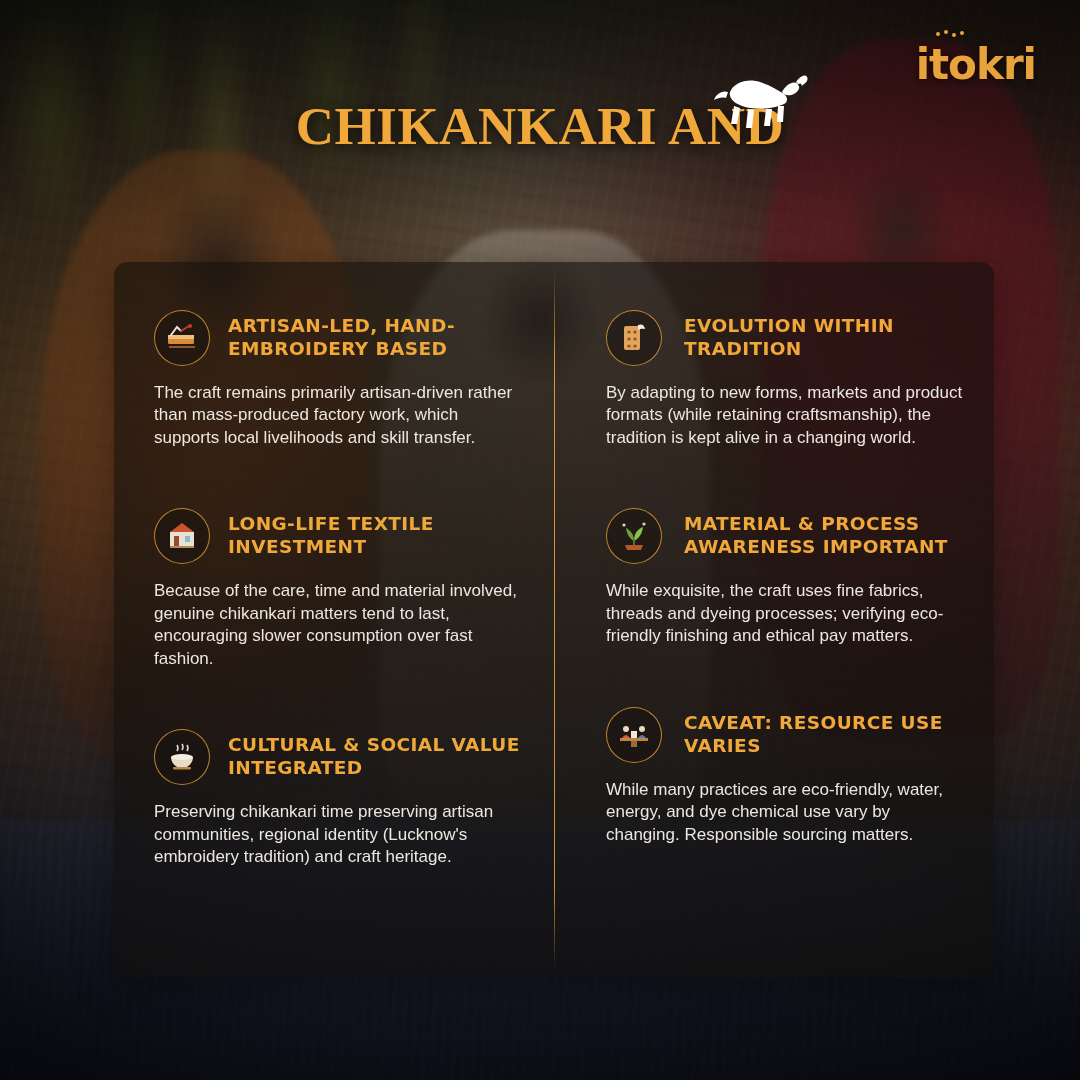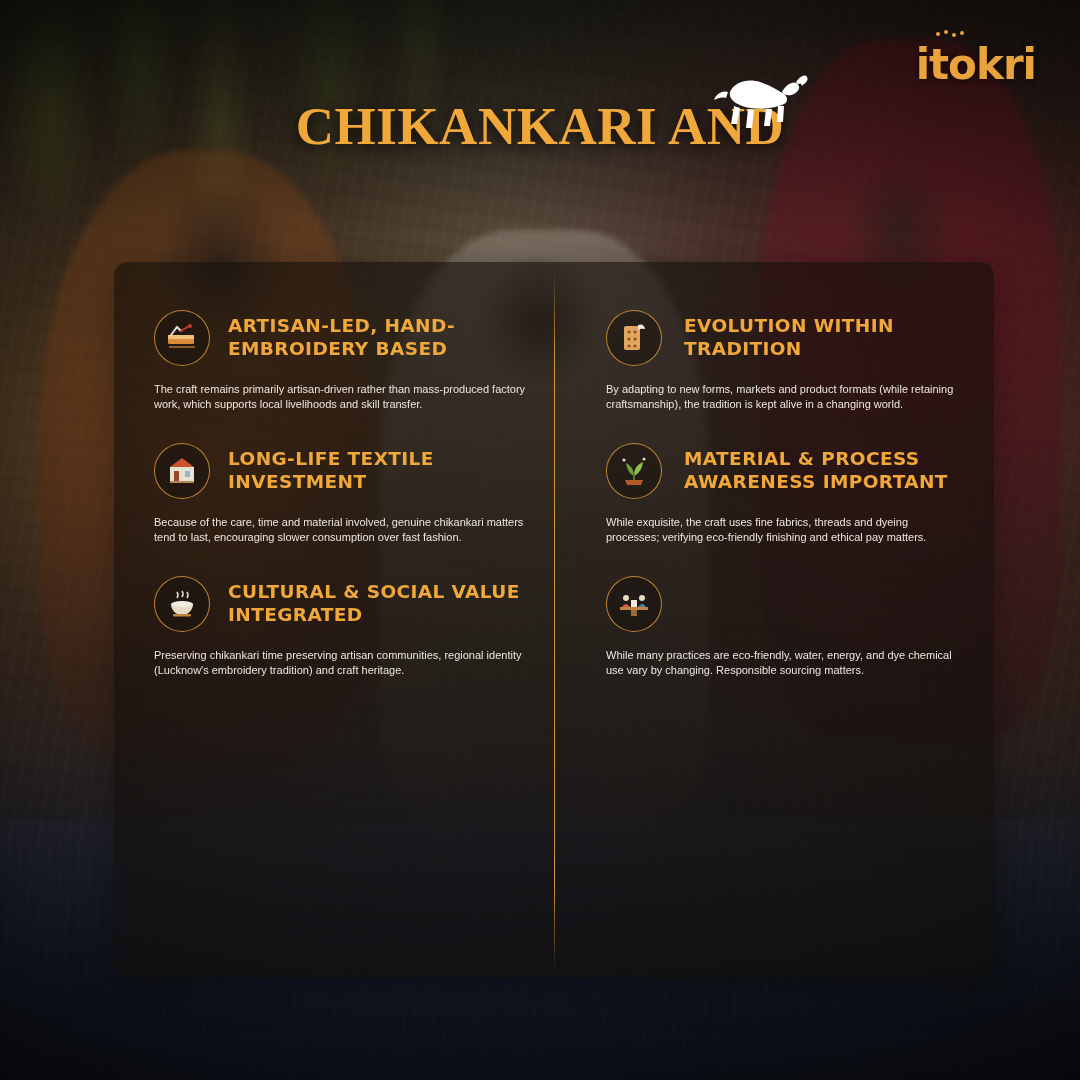--- a/index.html
+++ b/index.html
@@ -184,20 +184,21 @@
     width: 1px;
     background: linear-gradient(180deg, rgba(240,168,58,0) 0%, rgba(240,168,58,0.85) 12%, rgba(240,168,58,0.85) 88%, rgba(240,168,58,0) 100%);
   }
 
   .col {
     width: 50%;
     box-sizing: border-box;
     padding: 48px 38px 20px 38px;
     display: flex;
     flex-direction: column;
+    gap: 27px;
   }
   .col-left { padding-left: 40px; padding-right: 28px; }
   .col-right { padding-left: 52px; padding-right: 30px; }
 
   .item { margin-bottom: 32px; }
   .item:last-child { margin-bottom: 2px; }
 
   .item-head {
     display: flex;
     align-items: center;
@@ -221,21 +222,21 @@
     font-family: "DejaVu Sans", sans-serif;
     font-weight: 700;
     font-size: 18.5px;
     line-height: 1.24;
     letter-spacing: 0.4px;
     color: #f0a83a;
     text-transform: uppercase;
   }
   .item-body {
     font-family: "Liberation Sans", sans-serif;
-    font-size: 11px;
+    font-size: 17px;
     line-height: 1.32;
     color: #ece7e1;
     max-width: 400px;
   }
   .col-right .item-body { max-width: 400px; }
   .col-right .item-head { gap: 22px; }
   .col-right .item-title { font-size: 18.5px; }
 </style>
 </head>
 <body>
@@ -382,20 +383,21 @@
             <svg width="34" height="34" viewBox="0 0 34 34">
               <rect x="3" y="20" width="28" height="3" fill="#c08341"></rect>
               <circle cx="9" cy="11" r="3" fill="#e8d9c2"></circle>
               <path d="M5 20 q4 -6 8 0 Z" fill="#cf5f3e"></path>
               <circle cx="25" cy="11" r="3" fill="#e8d9c2"></circle>
               <path d="M21 20 q4 -6 8 0 Z" fill="#4e7fa6"></path>
               <rect x="14" y="13" width="6" height="7" fill="#efe7d8"></rect>
               <rect x="14" y="23" width="6" height="6" fill="#9b6a3a"></rect>
             </svg>
           </div>
+          <div class="item-title">CAVEAT: RESOURCE USE VARIES</div>
         </div>
         <div class="item-body">While many practices are eco-friendly, water, energy, and dye chemical use vary by changing. Responsible sourcing matters.</div>
       </div>
 
     </div>
   </div>
 
 </div>
 
 </body></html>

